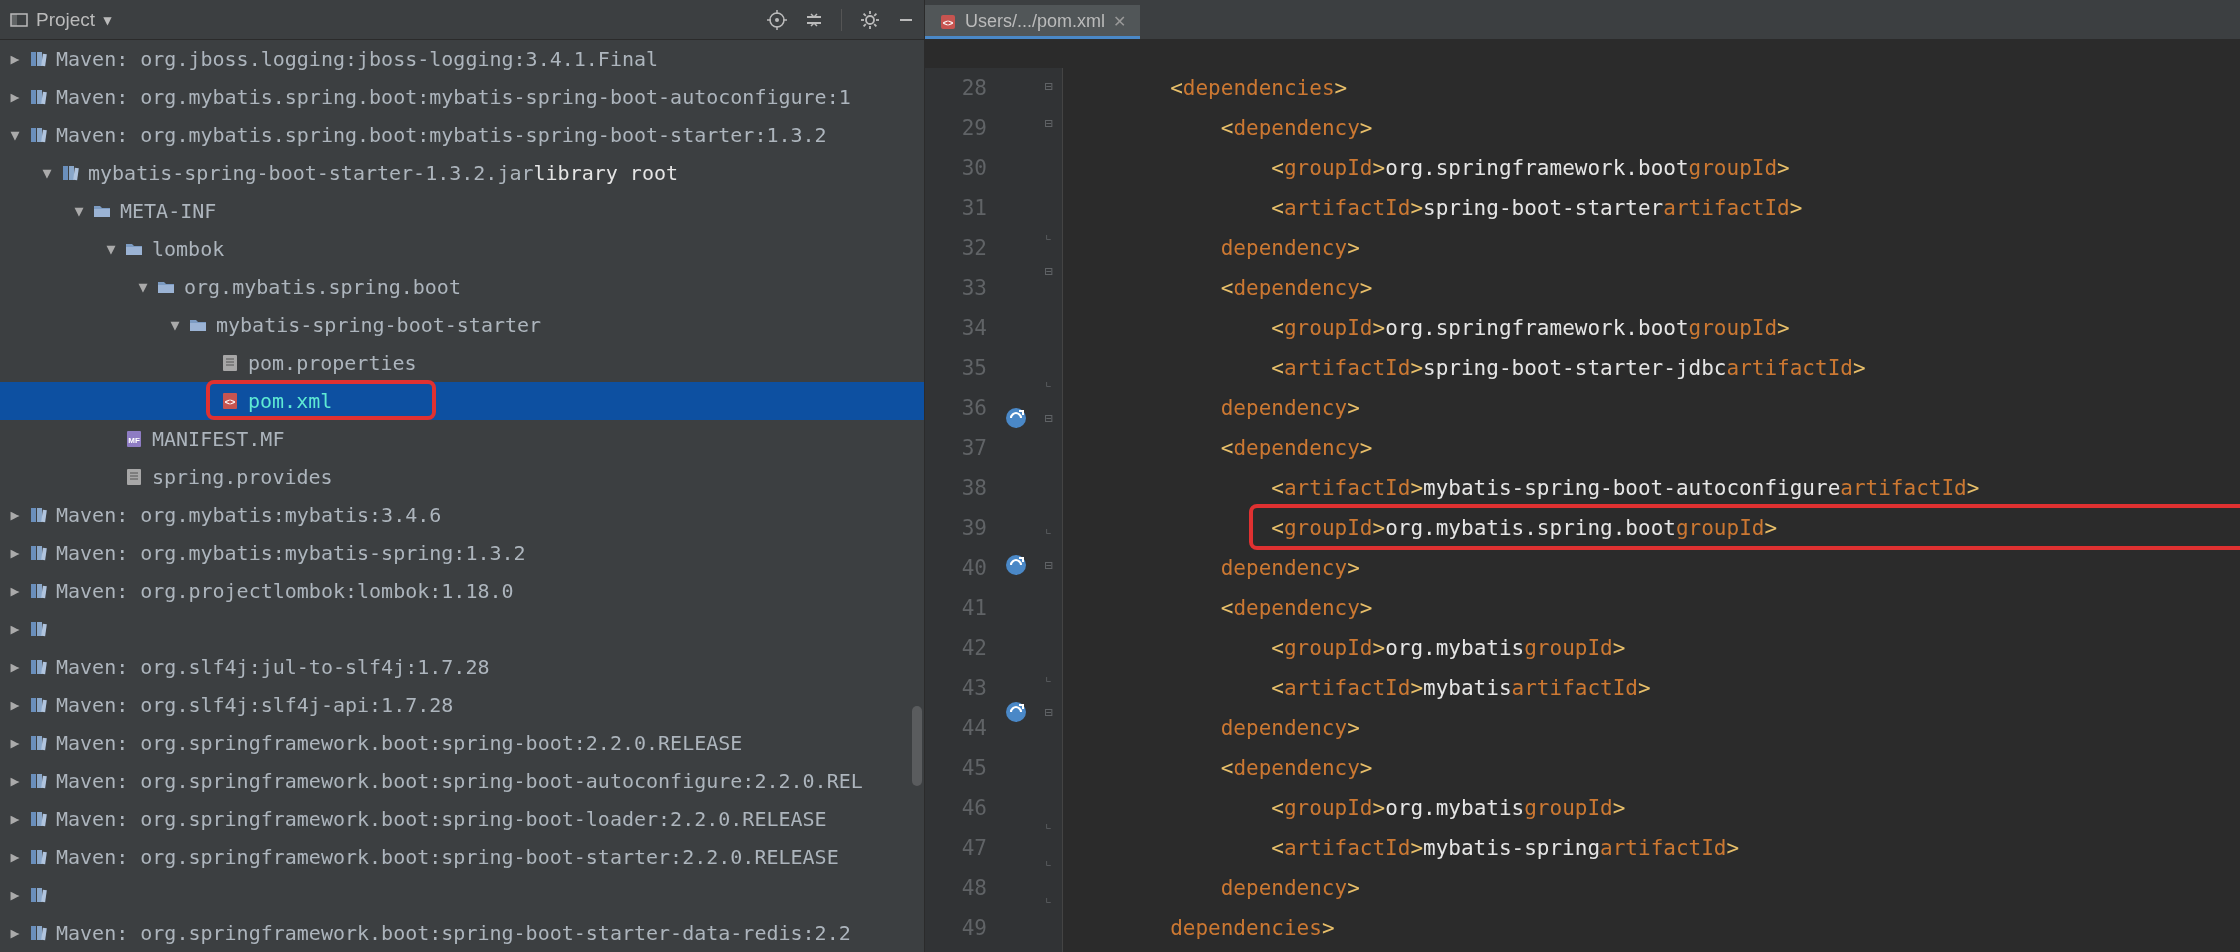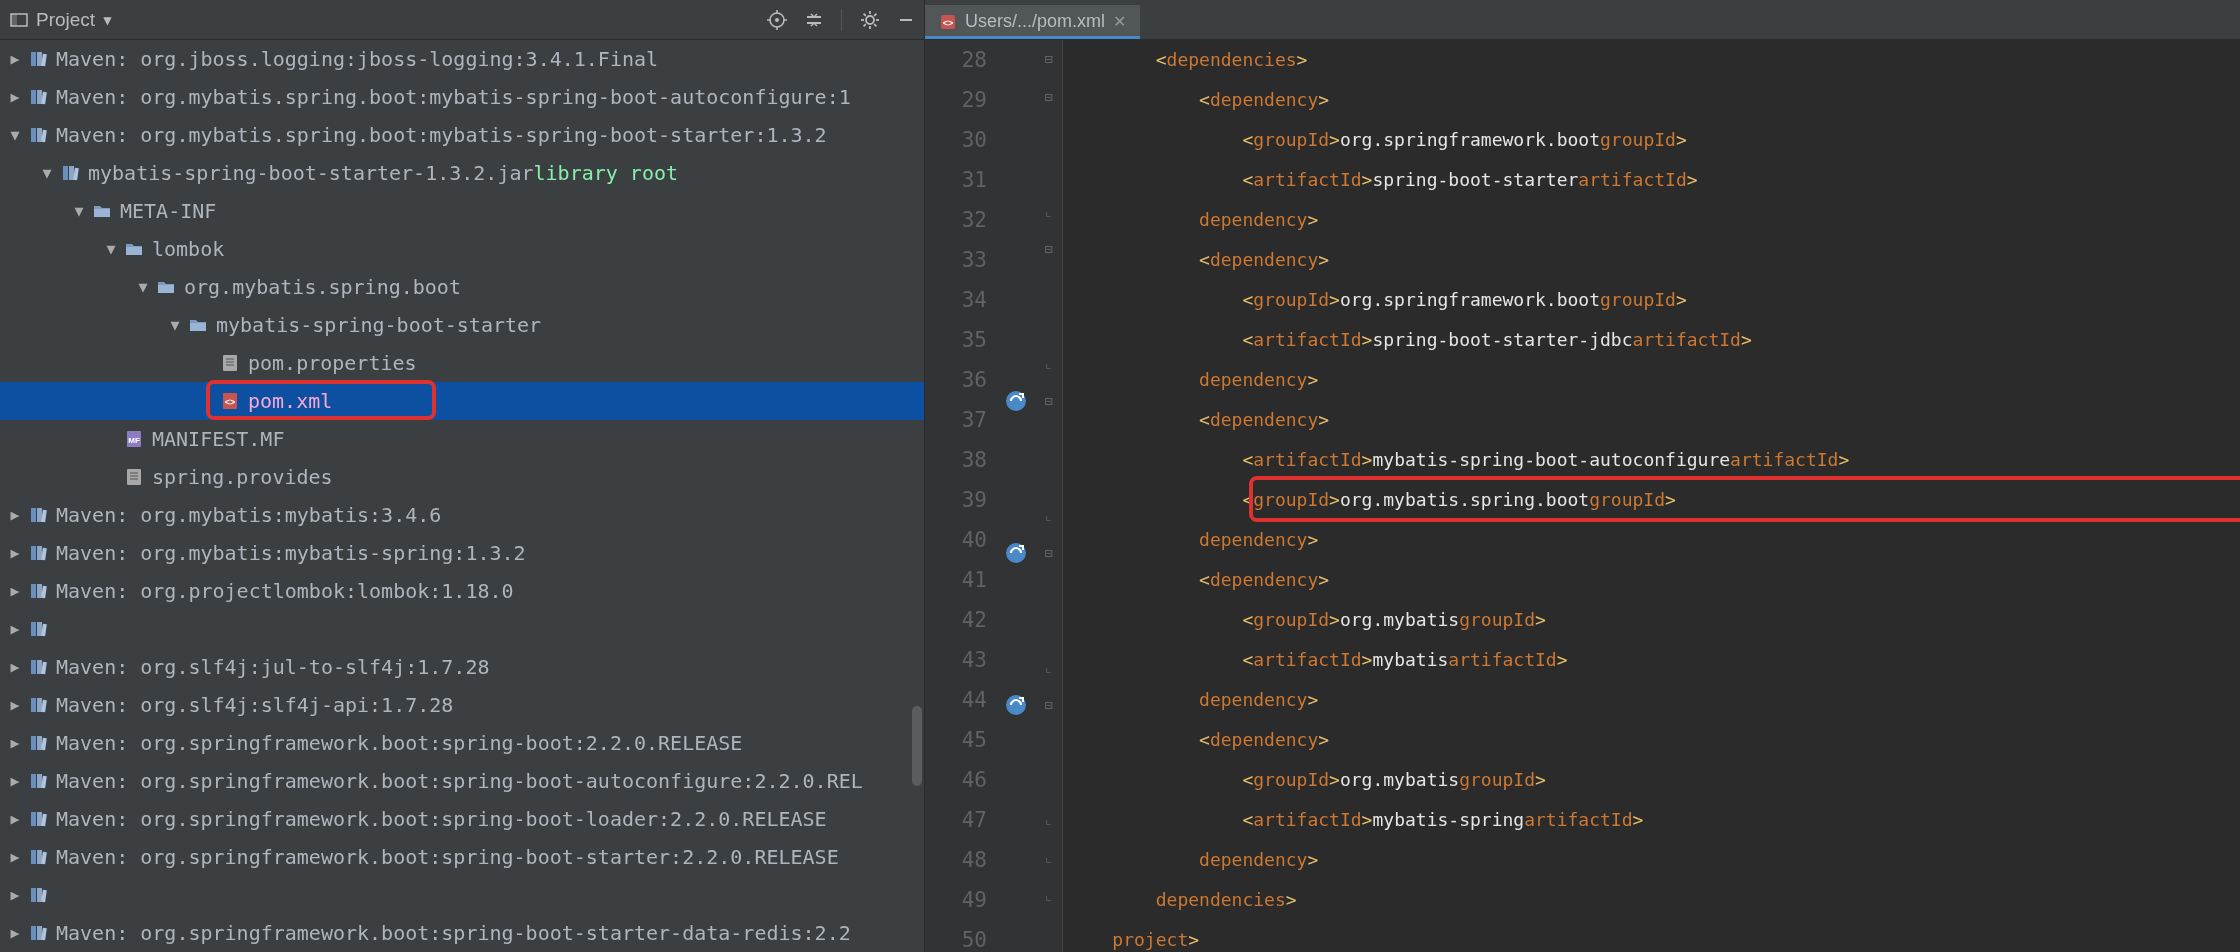--- a/index.html
+++ b/index.html
@@ -15,38 +15,38 @@
   .side-header .tools { display:flex; gap:18px; align-items:center; }
   .side-header .tool { color:#bbb; font-size:18px; cursor:pointer; }
   .side-header .sep { width:1px; height:22px; background:#555; }
 
   .tree { flex:1; overflow:hidden; font-family:"Menlo","Consolas",monospace; font-size:20px; line-height:38px; white-space:nowrap; position:relative; }
   .row { display:flex; align-items:center; height:38px; padding-left:4px; }
   .row .indent { display:inline-block; }
   .row .disclose { width:22px; display:inline-flex; justify-content:center; color:#aaa; font-size:15px; }
   .row .icon { display:inline-flex; width:24px; height:24px; margin-right:6px; align-items:center; justify-content:center; }
   .row .txt { color:#adb5bd; }
-  .row .dim { color:#86efac; }
+  .row .dim { color:#e5e5e5; }
   .row.selected { background:#0d50a1; }
-  .row.selected .txt { color:#f9a8d4; }
+  .row.selected .txt { color:#5eead4; }
   .red-box { position:absolute; border:4px solid #e03131; border-radius:8px; pointer-events:none; }
   .scrollbar-left { position:absolute; right:2px; top:73%; width:10px; height:80px; background:#5a5c5e; border-radius:5px; }
 
   
   .editor { flex:1; display:flex; flex-direction:column; background:#2b2b2b; }
   .tabbar { height:40px; display:flex; align-items:flex-end; border-bottom:1px solid #2b2b2b; background:#3c3f41; }
   .tab { display:flex; align-items:center; gap:8px; padding:6px 14px 4px; background:#515658; border-bottom:3px solid #4a88c7; font-family:"Segoe UI",sans-serif; font-size:18px; color:#bbb; }
   .tab .close { color:#999; font-size:16px; }
-  .code-wrap { flex:1; display:flex; overflow:hidden; }
+  .code-wrap { flex:1; display:flex; overflow:hidden;margin-top:28px; }
   .gutter-num { width:72px; text-align:right; padding-right:10px; color:#606366; font-size:21px; line-height:40px; background:#313335; }
   .gutter-icons { width:38px; background:#313335; display:flex; flex-direction:column; }
   .gutter-icons .slot { height:40px; display:flex; align-items:center; justify-content:center; position:relative; }
   .fold-gutter { width:28px; background:#313335; border-right:1px solid #444; display:flex; flex-direction:column; }
   .fold-gutter .slot { height:40px; display:flex; align-items:center; justify-content:center; color:#606366; font-size:14px; }
-  .code { flex:1; font-size:18px; line-height:40px; padding-left:6px; position:relative; }
+  .code { flex:1; font-size:21px; line-height:40px; padding-left:6px; position:relative; }
   .code .line { height:40px; white-space:pre; }
   .tag { color:#e8bf6a; }
   .name { color:#cc7832; }
   .text { color:#e5e5e5; }
   .red-box-editor { position:absolute; border:4px solid #e03131; border-radius:8px; pointer-events:none; }
 
   
   svg { display:block; }
   .bean-icon circle.outer{ fill:#4a88c7; }
 </style>

